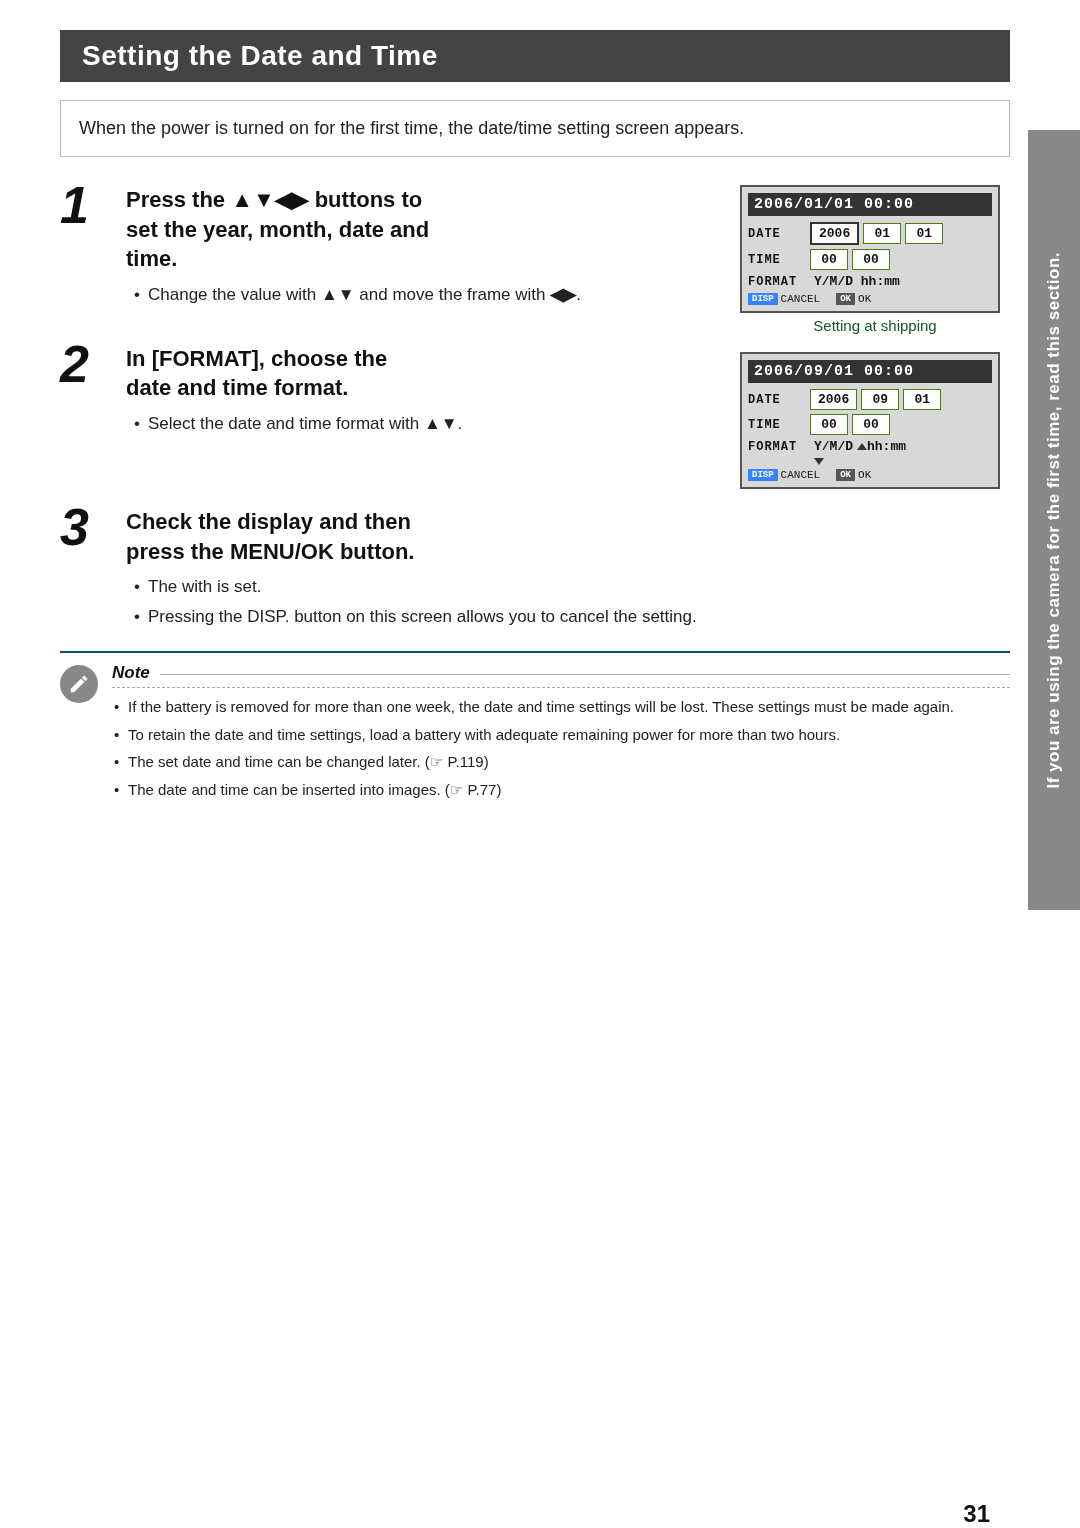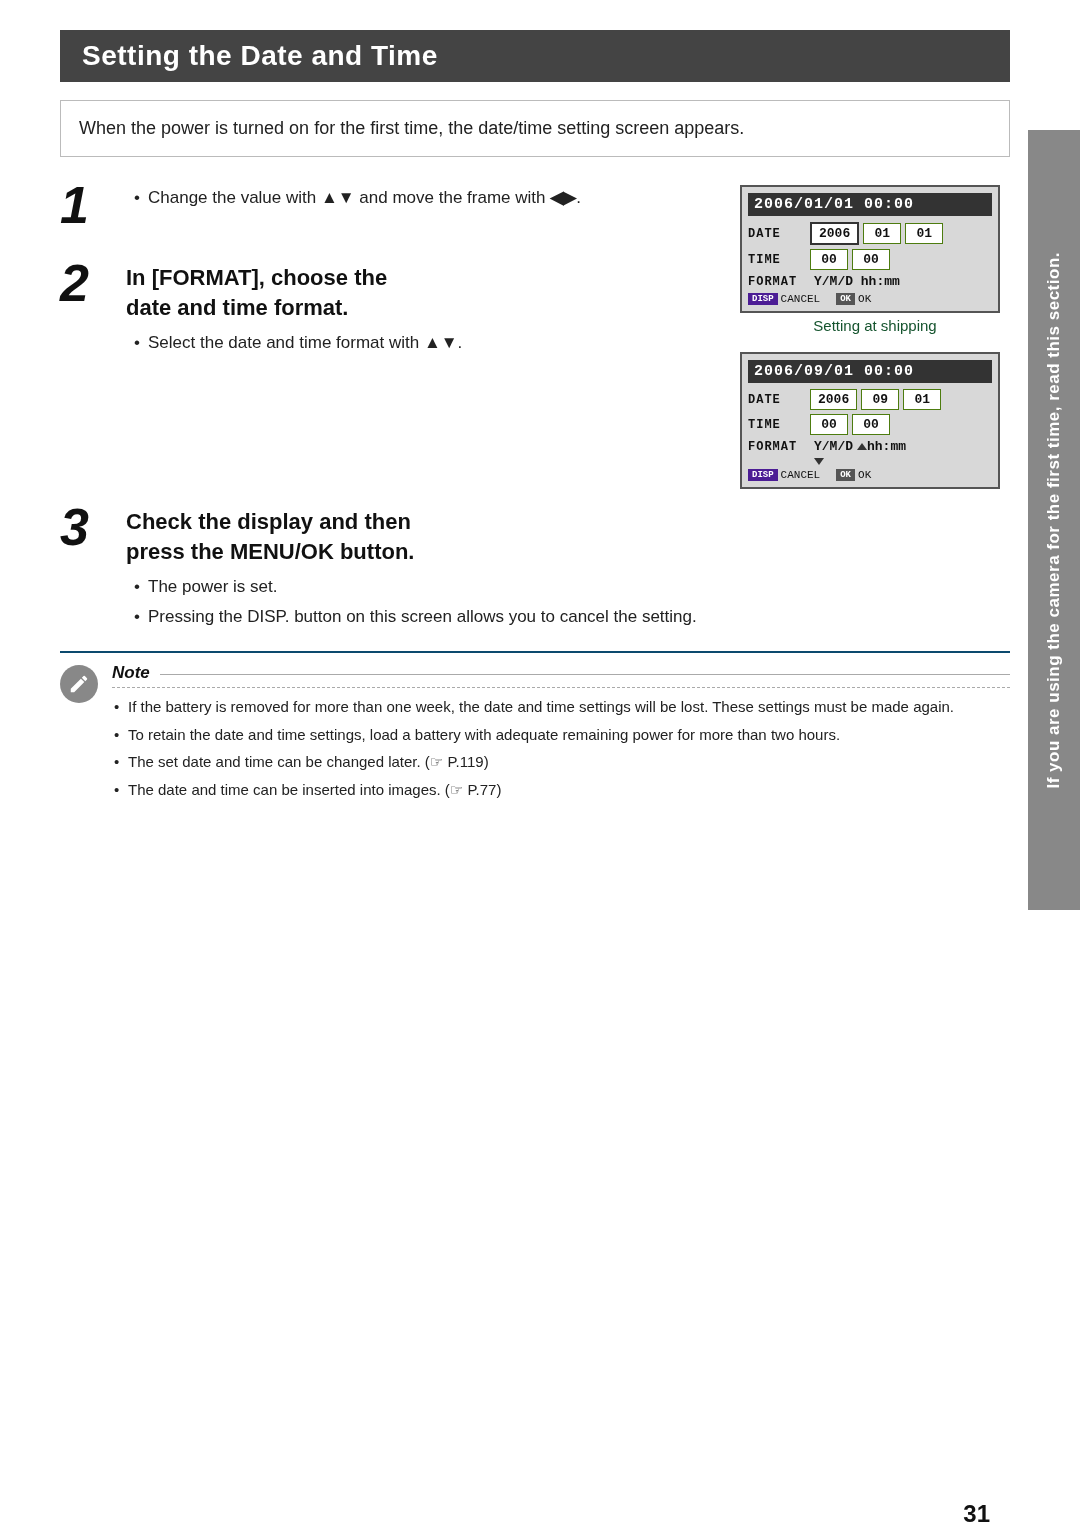--- a/index.html
+++ b/index.html
@@ -208,21 +208,21 @@
       font-size: 11px;
       gap: 16px;
     }
     .cam-btn {
       display: flex;
       align-items: center;
       gap: 3px;
       font-size: 11px;
     }
     .cam-btn-badge {
-      background: #4c1d95;
+      background: #3b82f6;
       color: #fff;
       font-size: 9px;
       padding: 1px 4px;
       font-weight: bold;
     }
     .cam-ok-badge {
       background: #555;
       color: #fff;
       font-size: 9px;
       padding: 1px 4px;
@@ -363,20 +363,23 @@
       <span>When the power is turned on for the first time, the date/time setting screen appears.</span>
     </div>
 
     <div class="steps-with-screens">
 
       <div class="steps-left">
 
         <div class="step-row">
           <div class="step-num">1</div>
           <div class="step-content">
+            <div class="step-title">
+              Press the <span style="font-weight:900;">▲▼◀▶</span> buttons to<br>set the year, month, date and<br><span style="font-weight:900;">time.</span>
+            </div>
             <ul class="step-bullets">
               <li>Change the value with <strong>▲▼</strong> and move the frame with <strong>◀▶</strong>.</li>
             </ul>
           </div>
         </div>
 
         <div class="step-row" style="margin-top: 32px;">
           <div class="step-num">2</div>
           <div class="step-content">
             <div class="step-title">
@@ -463,21 +466,21 @@
       </div>
     </div>
 
     <div class="step3-row">
       <div class="step-num">3</div>
       <div class="step-content">
         <div class="step-title">
           Check the display and then<br>press the MENU/OK button.
         </div>
         <ul class="step-bullets">
-          <li>The power is set.</li>
+          <li>The with is set.</li>
           <li>Pressing the DISP. button on this screen allows you to cancel the setting.</li>
         </ul>
       </div>
     </div>
 
     <div class="note-box">
       <div class="note-icon">
         <svg viewBox="0 0 24 24">
           <path d="M3 17.25V21h3.75L17.81 9.94l-3.75-3.75L3 17.25zM20.71 7.04c.39-.39.39-1.02 0-1.41l-2.34-2.34a.9959.9959 0 0 0-1.41 0l-1.83 1.83 3.75 3.75 1.83-1.83z"></path>
         </svg>

